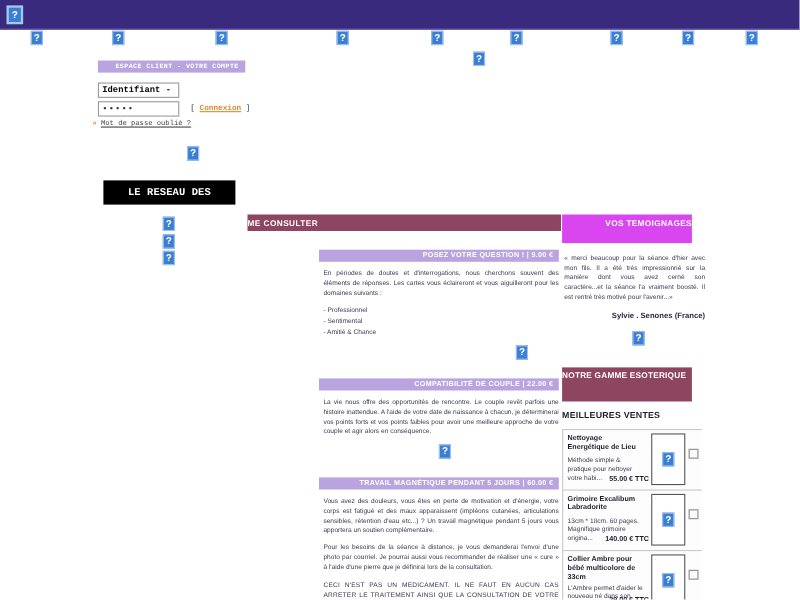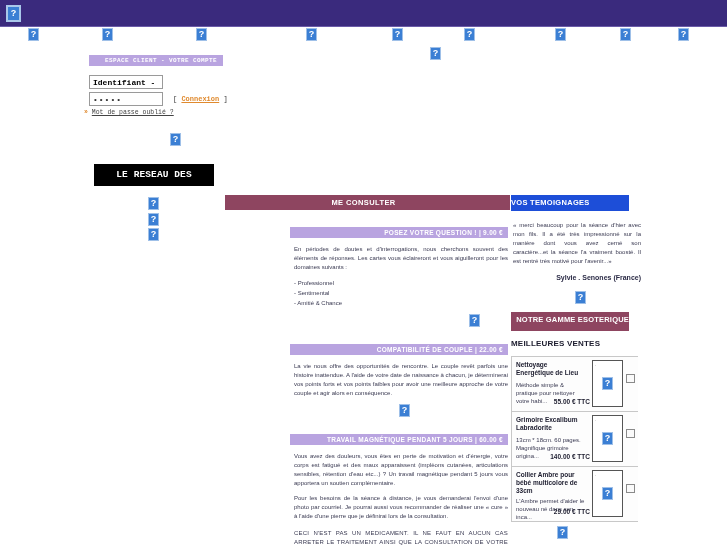--- a/index.html
+++ b/index.html
@@ -180,21 +180,21 @@
     left: 225px; top: 195px;
     width: 285px;
   }
   .bar-dark {
     height: 15px;
     background: #8e4560;
     color: #ffffff;
     font-size: 7.5px;
     font-weight: bold;
     letter-spacing: .4px;
-    text-align: center;
+    text-align: left;
     padding-right: 8px;
     line-height: 15px;
     box-sizing: border-box;
   }
   .sec {
     position: relative;
     padding: 0 8px 0 0;
   }
   .bar-light {
     margin: 17px 0 0 65px;
@@ -228,27 +228,27 @@
   .ic-center { display: block; margin: 6px 0 0 0; }
 
   
   .rightcol {
     position: absolute;
     left: 511px; top: 195px;
     width: 216px;
   }
   .rbar-dark {
     width: 118px;
-    height: 16px;
-    background: #1d4ed8;
+    height: 26px;
+    background: #d946ef;
     color: #ffffff;
     font-size: 7.5px;
     font-weight: bold;
     letter-spacing: .3px;
-    text-align: left;
+    text-align: right;
     line-height: 15px;
     box-sizing: border-box;
   }
   .testimonial {
     margin: 10px 0 0 2px;
     width: 128px;
     font-size: 6px;
     line-height: 9px;
     color: #3a3a52;
     text-align: justify;
@@ -257,29 +257,29 @@
     margin: 8px 0 0 2px;
     width: 128px;
     text-align: right;
     font-size: 7px;
     font-weight: bold;
     color: #2b2b46;
   }
   .ic-testi { display: block; margin: 10px 0 0 64px; }
 
   .gamme-bar {
-    margin-top: 8px;
+    margin-top: 20px;
     width: 118px;
-    height: 19px;
+    height: 31px;
     background: #8e4560;
     color: #ffffff;
     font-size: 7.5px;
     font-weight: bold;
     letter-spacing: .2px;
-    text-align: right;
+    text-align: left;
     line-height: 15px;
     box-sizing: border-box;
   }
   .meilleures {
     margin-top: 8px;
     width: 124px;
     font-size: 8px;
     font-weight: bold;
     color: #1c1c2e;
     letter-spacing: .2px;

